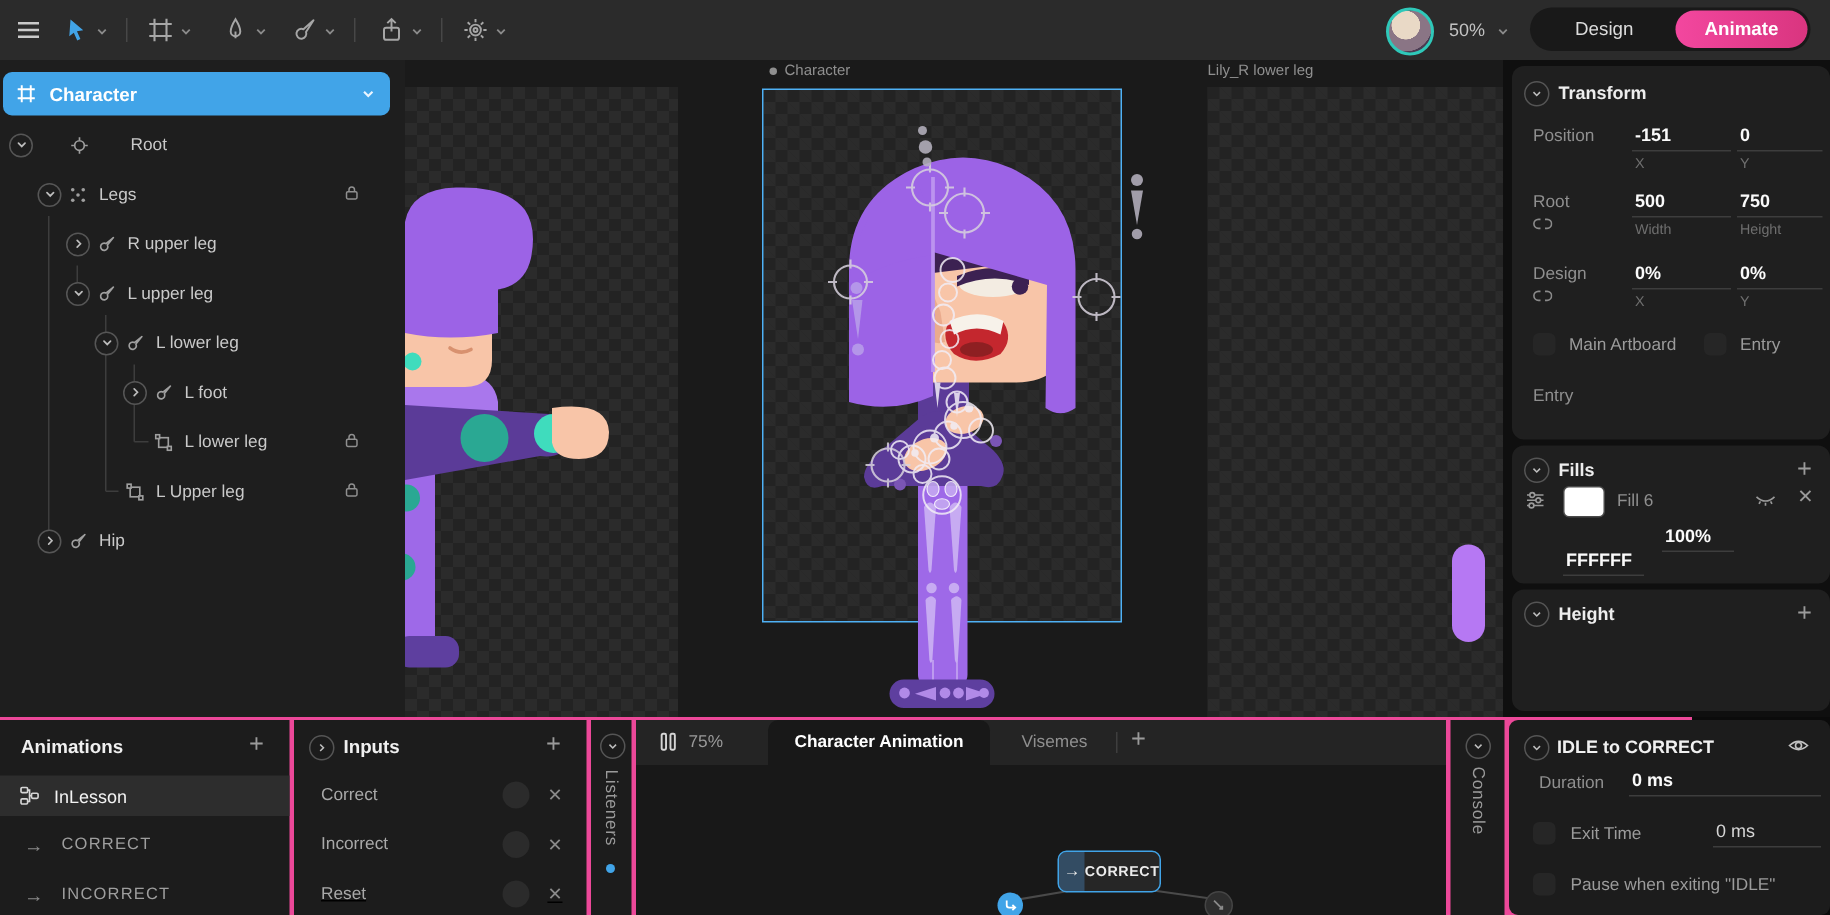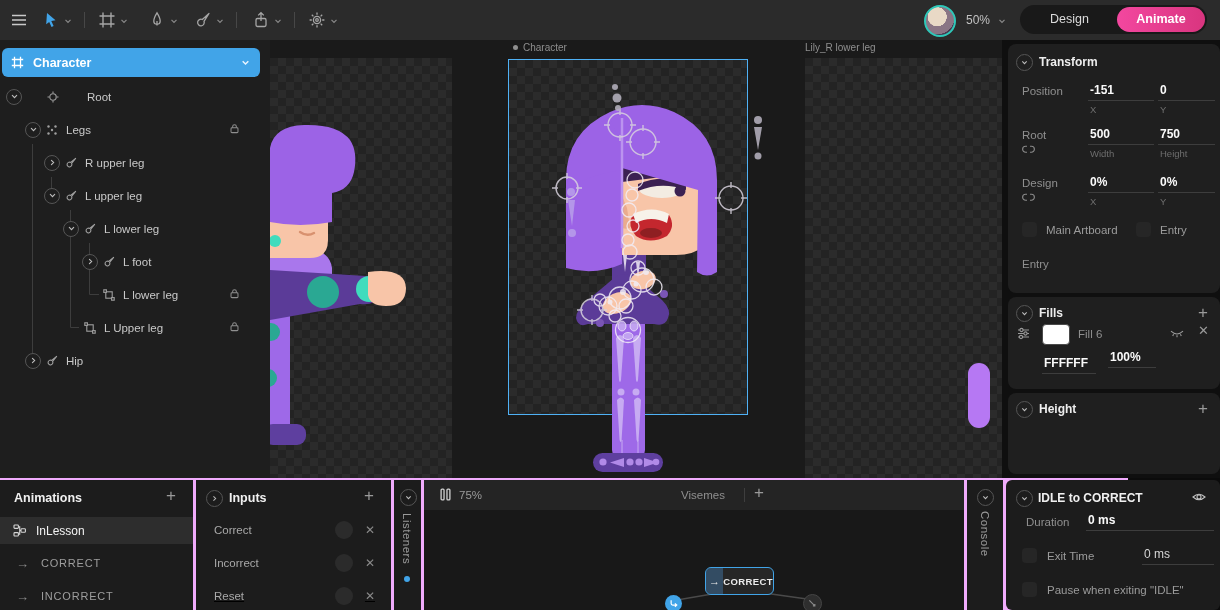--- a/index.html
+++ b/index.html
@@ -59,21 +59,21 @@
   .plus{position:absolute;color:#9a9a9a;font-size:17px;font-weight:300;line-height:14px;cursor:pointer;}
   .lbl{position:absolute;font-size:11.5px;color:#8f8f8f;}
   .fld{position:absolute;border-bottom:1px solid #3d3d3d;height:20px;cursor:text;}
   .fld .v{font-size:12px;font-weight:bold;color:#fafafa;display:block;padding-left:2px;padding-top:3px;}
   .sub{position:absolute;font-size:9.5px;color:#6e6e6e;}
   .cb{position:absolute;width:15px;height:15px;border-radius:4px;background:#262626;cursor:pointer;}
   .cblbl{position:absolute;font-size:11.5px;color:#9b9b9b;}
   #swatch{position:absolute;left:34px;top:27px;width:26px;height:19px;border-radius:4px;background:#fff;border:1px solid #4a4a4a;cursor:pointer;}
 
   
-  #bottom{left:0;top:478px;width:1128px;height:132px;background:#f0abfc;}
+  #bottom{left:0;top:478px;width:1128px;height:132px;background:#ec4899;}
   .bpanel{position:absolute;top:2px;height:130px;background:#1c1c1c;}
   .btitle{position:absolute;font-size:12.5px;font-weight:bold;color:#f0f0f0;}
   #anim-sel{position:absolute;left:0;top:37px;width:193px;height:27px;background:#2d2d2d;display:flex;align-items:center;cursor:pointer;}
   #anim-sel .icw{margin-left:13px;color:#d6d6d6;}
   #anim-sel .n{margin-left:10px;color:#f2f2f2;font-size:12px;}
   .animrow{position:absolute;left:0;width:193px;height:26px;display:flex;align-items:center;cursor:pointer;}
   .animrow .ar{color:#8a8a8a;font-size:13px;margin-left:16px;}
   .animrow .n{color:#9e9e9e;font-size:11px;letter-spacing:.8px;margin-left:12px;}
   .inprow{position:absolute;left:0;width:195px;height:26px;display:flex;align-items:center;}
   .inprow .n{margin-left:18px;font-size:11.5px;color:#a9a9a9;flex:1;cursor:default;}
@@ -561,21 +561,21 @@
         </svg>
       </span>
     <span id="swatch"></span>
     <span class="lbl" style="left:70px;top:31px">Fill 6</span>
     <span class="icw" style="position:absolute;right:36px;top:31px">
       <svg viewBox="0 0 14 10" width="14" height="10" stroke="#9a9a9a" stroke-width="1.1" fill="none">
           <path d="M1 3.2 Q7 8.8 13 3.2M3.6 6.2 2.7 7.9M7 7.2v2M10.4 6.2l.9 1.7"></path>
         </svg>
       </span>
     <span class="plus" style="right:11px;top:27px;font-size:13px">✕</span>
-    <div class="fld" style="left:34px;top:56px;width:54px">
+    <div class="fld" style="left:34px;top:66px;width:54px">
         <span class="v">FFFFFF</span>
       </div>
     <div class="fld" style="left:100px;top:50px;width:48px">
         <span class="v">100%</span>
       </div>
   </div>
 
   <div class="card" style="top:353px;height:81px">
     <span class="chevc" style="left:8px;top:8px">
       <svg viewBox="0 0 8 8" width="7" height="7">
@@ -655,20 +655,21 @@
   <div class="bpanel" id="tl">
     <div id="tl-speed">
       <span class="icw">
         <svg viewBox="0 0 12 14" width="11" height="13" stroke="#d5d5d5" stroke-width="1.4" fill="none">
             <rect x="1.2" y="1.2" width="3.2" height="11.6" rx="1"></rect>
             <rect x="7.6" y="1.2" width="3.2" height="11.6" rx="1"></rect>
           </svg>
         </span>
       <span>75%</span>
     </div>
+    <div id="tl-tab-active">Character Animation</div>
     <div id="tl-tab-2">Visemes</div>
     <div class="vsep" style="left:320px;top:8px;height:14px;background:#3e3e3e"></div>
     <span class="plus" style="left:330px;top:6px;position:absolute">+</span>
     <div id="graph">
       <svg class="abs" width="540" height="100">
         <line x1="294" y1="83" x2="253" y2="90" stroke="#4a4a4a" stroke-width="1.5"></line>
         <line x1="340" y1="83" x2="383" y2="89" stroke="#4a4a4a" stroke-width="1.5"></line>
       </svg>
       <div id="gnode">
         <span class="cell">→</span>

